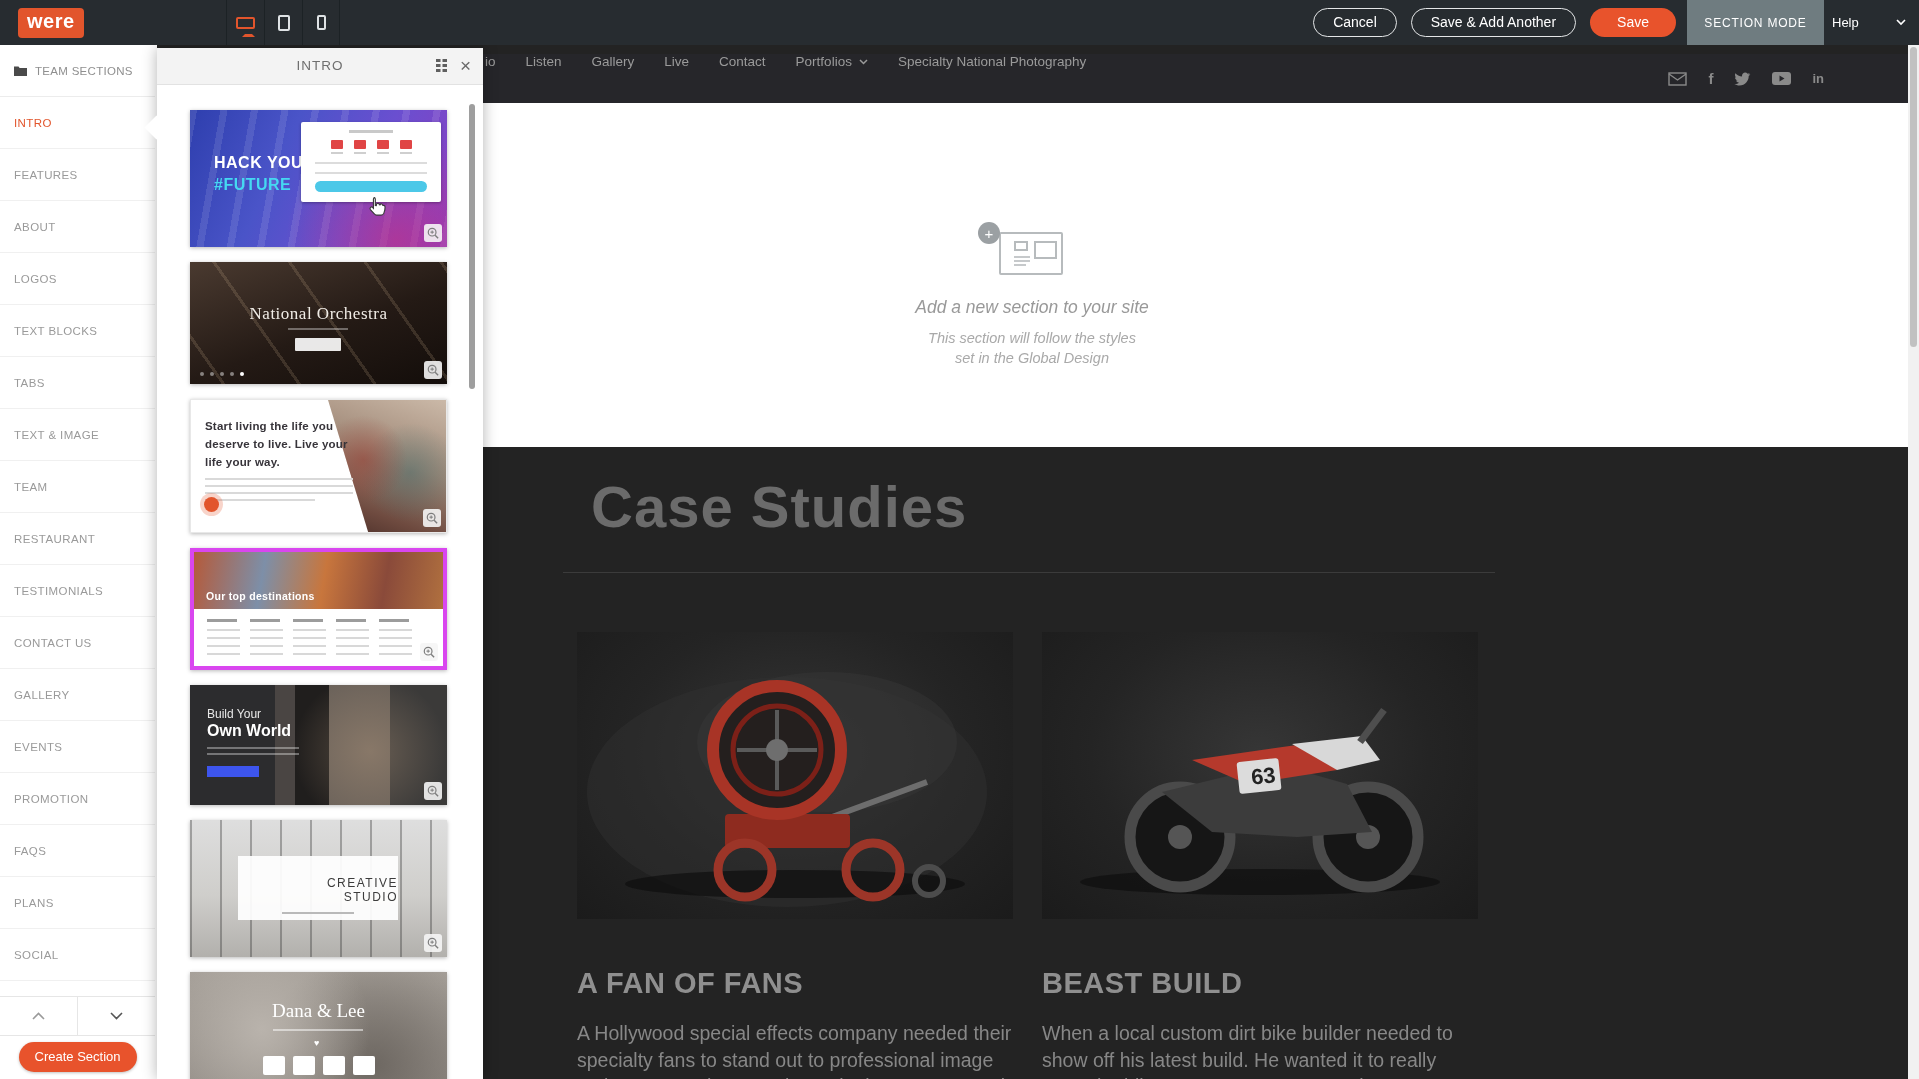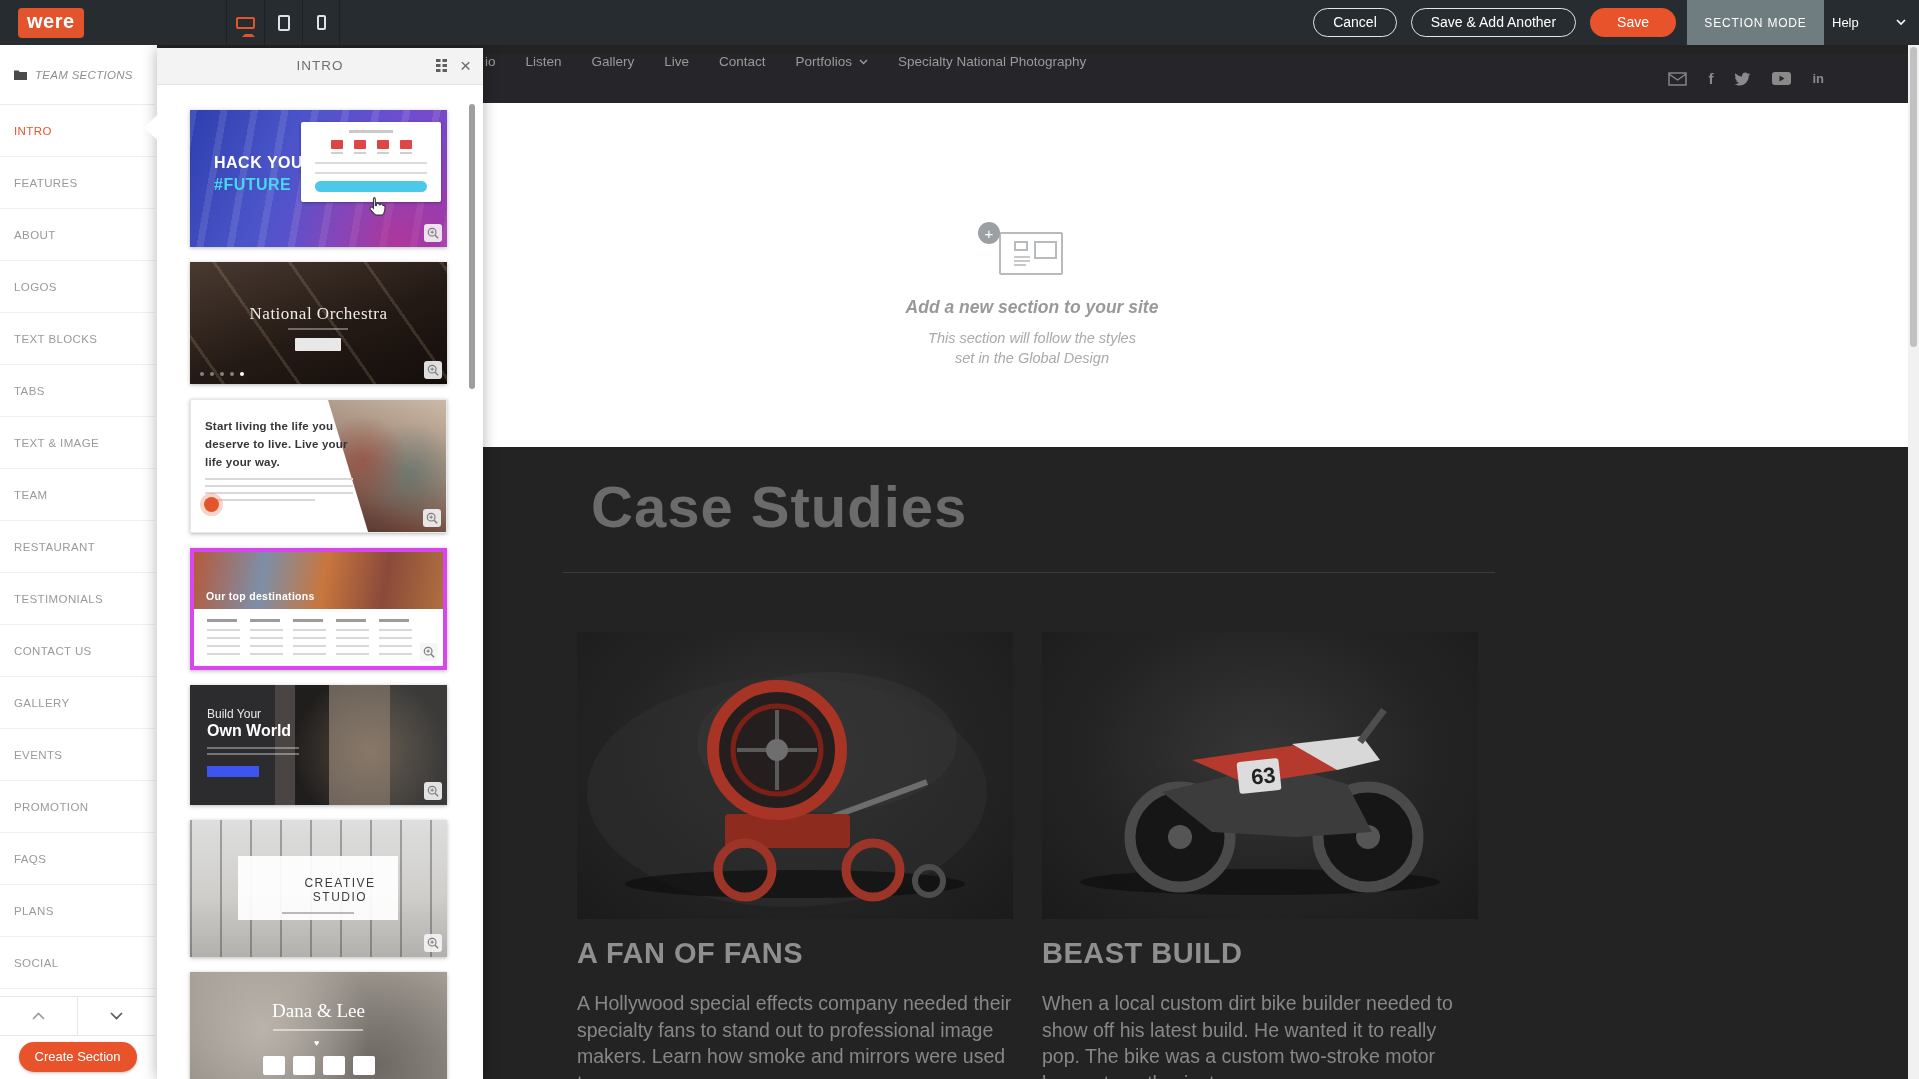--- a/index.html
+++ b/index.html
@@ -26,22 +26,22 @@
     padding:5px 19px 6px; border-radius:15px; font-family:inherit; white-space:nowrap; }
   .btn-save { background:#e8532c; border:none; color:#fff; font-size:14px; padding:6px 27px 7px;
     border-radius:15px; font-family:inherit; }
   .mode-block { position:absolute; left:1687px; top:0; width:137px; height:45px; background:#6f7c80;
     color:#fff; font-size:12px; letter-spacing:.8px; display:flex; align-items:center; justify-content:center; }
   .help { position:absolute; left:1832px; top:0; width:80px; height:45px; display:flex;
     align-items:center; justify-content:space-between; color:#fff; font-size:13px; padding-right:6px; }
 
   
   .sidebar { position:absolute; left:0; top:45px; width:155px; bottom:0; background:#fff; z-index:4; }
-  .sb-header { height:60px; display:flex; align-items:center; gap:8px; padding-left:14px;
-    color:#8f8f8f; font-size:11.5px; letter-spacing:.3px; border-bottom:1px solid #ececec;font-style:italic; }
+  .sb-header { height:52px; display:flex; align-items:center; gap:8px; padding-left:14px;
+    color:#8f8f8f; font-size:11.5px; letter-spacing:.3px; border-bottom:1px solid #ececec; }
   .sb-item { height:52px; display:flex; align-items:center; padding-left:14px; font-size:11.5px;
     color:#9a9a9a; letter-spacing:.4px; border-bottom:1px solid #f0f0f0; cursor:pointer; }
   .sb-item.active { color:#e2552c; }
   .notch { position:absolute; left:148px; top:119px; width:17px; height:17px; background:#fff;
     transform:rotate(45deg); z-index:7; }
   .sb-bottom { position:absolute; left:0; right:0; bottom:0; background:#fff; }
   .sb-chevrons { display:flex; border-top:1px solid #e6e6e6; border-bottom:1px solid #e6e6e6; height:40px; }
   .sb-chev { flex:1; display:flex; align-items:center; justify-content:center; }
   .sb-chev:first-child { border-right:1px solid #e6e6e6; }
   .create-btn { margin:6px auto 7px; display:block; background:#e8532c; color:#fff; border:none;
@@ -59,33 +59,33 @@
   .white-zone { position:absolute; left:0; right:0; top:58px; height:344px; background:#fff; }
   .plus-circle { position:absolute; left:821px; top:119px; width:22px; height:22px; border-radius:50%;
     background:#9ba0a3; color:#fff; display:flex; align-items:center; justify-content:center;
     font-size:15px; line-height:1; z-index:2; }
   .ph-rect { position:absolute; left:842px; top:129px; width:64px; height:43px; background:#fff;
     border:2px solid #b7bbbd; border-radius:2px; }
   .ph-small { position:absolute; left:13px; top:7px; width:14px; height:10px; border:2px solid #b7bbbd; }
   .ph-line { position:absolute; left:13px; height:2px; background:#c6c9cb; }
   .ph-big { position:absolute; left:33px; top:7px; width:23px; height:18px; border:2px solid #b7bbbd; }
   .dz-title { position:absolute; left:745px; top:194px; width:260px; text-align:center;
-    font-size:17.5px; font-weight:bold; font-style:italic; color:#999; }
+    font-size:17.5px; font-weight:normal; font-style:italic; color:#999; }
   .dz-sub { position:absolute; left:745px; width:260px; text-align:center; font-size:14.5px;
     font-style:italic; color:#a9a9a9; }
 
   .dark-zone { position:absolute; left:0; right:0; top:402px; bottom:0; background:#232323; }
   .cs-title { position:absolute; left:406px; top:26px; font-size:58px; font-weight:bold;
     color:#6b6b6b; letter-spacing:1px;margin-left:28px; }
   .cs-divider { position:absolute; left:406px; top:125px; width:932px; height:1px; background:#3b3b3b; }
   .cards { position:absolute; left:420px; top:185px; display:flex; gap:29px; }
   .card { width:436px; }
   .card-img { width:436px; height:287px; position:relative; overflow:hidden;
     background:radial-gradient(ellipse at 50% 42%, #363636 0%, #242424 55%, #1b1b1b 100%); }
-  .card h3 { margin-top:18px; font-size:29px; font-weight:bold; color:#8f8f8f; letter-spacing:.5px; }
+  .card h3 { margin-top:48px; font-size:29px; font-weight:bold; color:#8f8f8f; letter-spacing:.5px; }
   .card p { margin-top:20px; font-size:19.5px; line-height:26.5px; color:#878787; }
 
   .v-scrollbar { position:absolute; right:0; top:45px; width:11px; bottom:0; background:#f1f1f1; z-index:15; }
   .v-thumb { position:absolute; left:2px; top:2px; width:7px; height:300px; background:#c1c1c1; border-radius:4px; }
 
   
   .panel { position:absolute; left:157px; top:48px; width:326px; bottom:0; background:#fff; z-index:5;
     box-shadow:0 0 14px rgba(0,0,0,.3); overflow:hidden; }
   .panel-header { height:37px; background:#f3f3f3; border-bottom:1px solid #e2e2e2; position:relative; }
   .panel-title { position:absolute; left:0; right:0; top:10px; text-align:center; color:#6f6f6f;
@@ -165,21 +165,21 @@
   .t5-lines i { width:92px; height:2px; background:rgba(255,255,255,.35); margin-bottom:4px; }
   .t5-btn { position:absolute; left:17px; top:81px; width:52px; height:11px; background:#3d55ee; }
 
   
   .t6 { height:137px;
     background:
       repeating-linear-gradient(90deg, rgba(45,45,45,.35) 0 2px, transparent 2px 30px),
       linear-gradient(180deg,#dedede 0%,#cfcecb 55%,#b2b0ac 100%); }
   .t6-card { position:absolute; left:48px; top:36px; width:160px; height:64px;
     background:rgba(255,255,255,.93); }
-  .t6-title { margin-top:20px; text-align:center; font-size:12px; letter-spacing:1.5px; color:#3c3c3c;margin-left:44px; }
+  .t6-title { margin-top:20px; text-align:right; font-size:12px; letter-spacing:1.5px; color:#3c3c3c;margin-left:44px; }
   .t6-sub { width:72px; height:2px; background:#b9b9b9; margin:8px auto 0; }
 
   
   .t7 { height:150px;
     background:
       radial-gradient(circle at 28% 38%, #b9b3ac, transparent 52%),
       radial-gradient(circle at 72% 62%, #6e6862, transparent 55%),
       linear-gradient(180deg,#a39d96,#8d8781); }
   .t7-title { position:absolute; left:0; right:0; top:28px; text-align:center; color:#fff;
     font-family:"Liberation Serif", serif; font-size:19px; }

